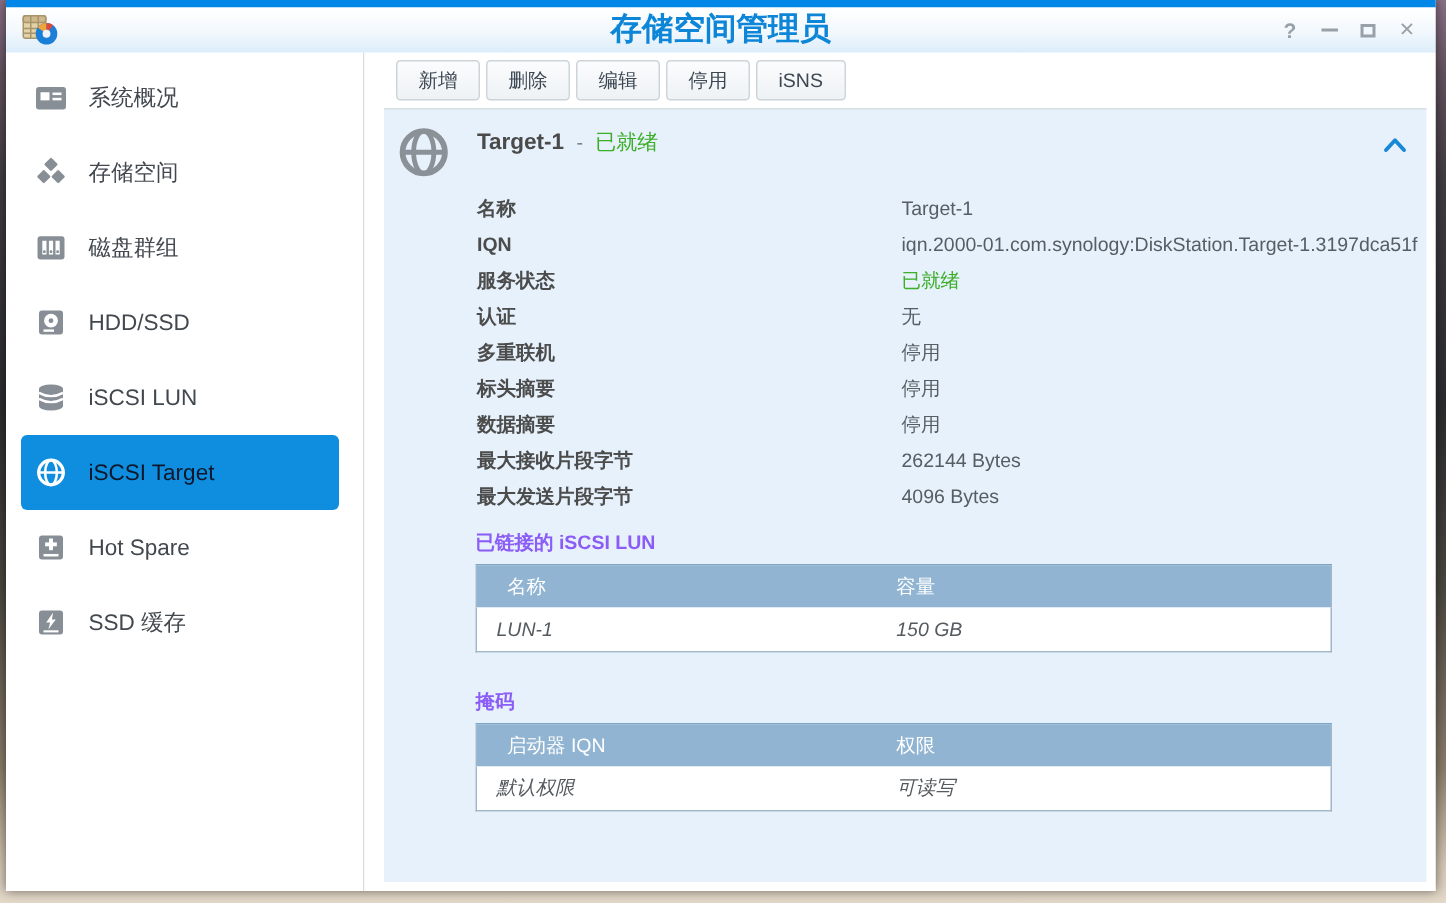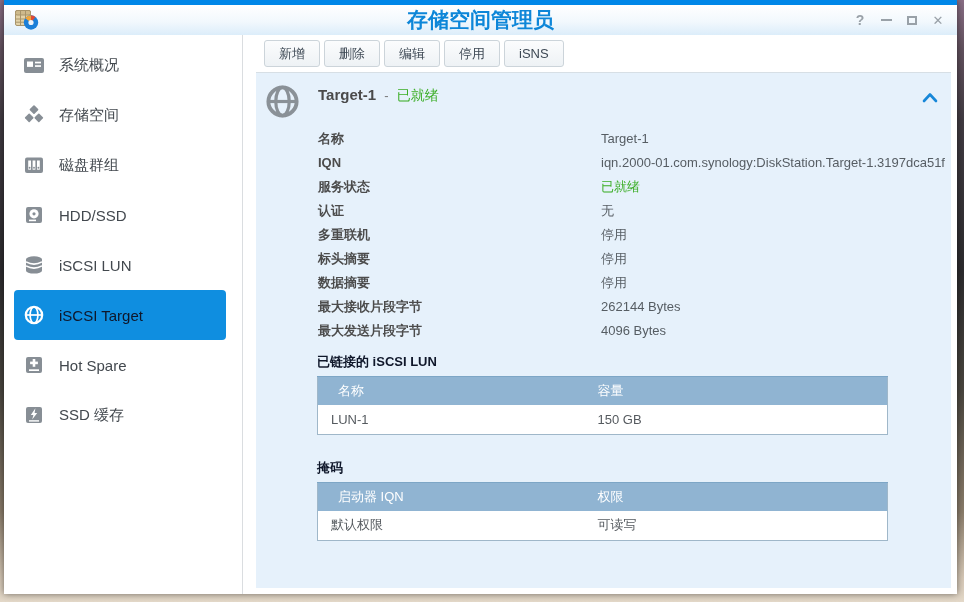--- a/index.html
+++ b/index.html
@@ -66,33 +66,33 @@
   .t-name { font-weight:bold; color:#4a4a4a; }
   .t-dash { color:#7a7a7a; margin:0 4px; font-size:13px; }
   .t-status { color:#3cae27; font-size:14px; }
 
   .details { margin:7px 0 0 62px; }
   .drow { display:flex; line-height:24px; font-size:13px; }
   .dlabel { width:283px; font-weight:bold; color:#4c4c4c; flex:none; }
   .dvalue { width:350px; color:#565d63; overflow-wrap:break-word; }
   .dvalue.green { color:#3cae27; }
 
-  .section-title { margin:10px 0 6px 61px; font-size:13px; font-weight:bold; color:#0f172a; line-height:17px; }
+  .section-title { margin:10px 0 6px 61px; font-size:13px; font-weight:bold; color:#8b5cf6; line-height:17px; }
   .section-title.mask { margin-top:24px; }
   .dtable {
     margin-left:61px; width:571px; border-collapse:collapse;
     background:#fff; border:1px solid #9fb7c9; font-size:13px;
   }
   .dtable th {
     background:#90b4d2; border-top:1px solid #7da6c6; color:#fff; font-weight:normal;
     text-align:left; height:28px;
   }
   .dtable th.c1 { width:274px; padding-left:20px; }
   .dtable th.c2 { padding-left:6px; }
-  .dtable td { height:30px; color:#555a5f; background:#fff; }
+  .dtable td { height:30px; color:#555a5f; background:#fff;font-style:italic; }
   .dtable td.c1 { padding-left:13px; }
   .dtable td.c2 { padding-left:6px; }
 </style>
 </head>
 <body>
 
 <div class="window">
   <div class="top-strip"></div>
 
   <div class="titlebar">

